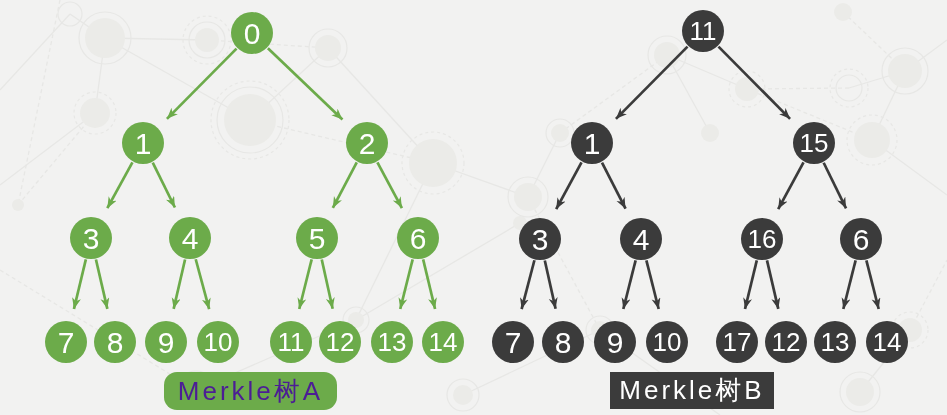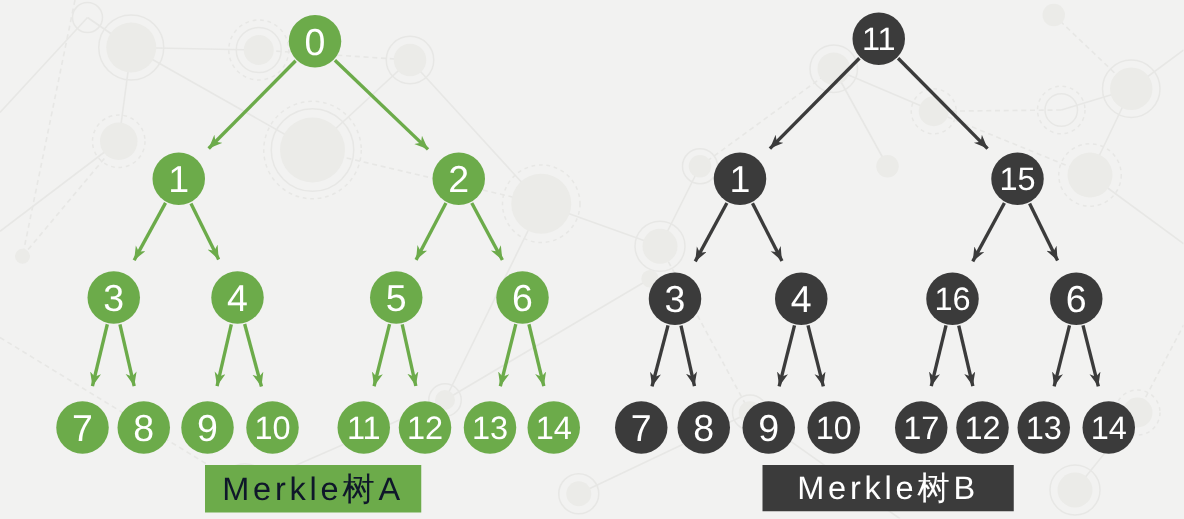--- a/index.html
+++ b/index.html
@@ -217,16 +217,16 @@
         <text x="737" y="342" dy="0.36em" font-size="26" class="node-text" fill="#ffffff">17</text>
         <circle cx="786" cy="342" r="21" fill="#3b3b3b"></circle>
         <text x="786" y="342" dy="0.36em" font-size="26" class="node-text" fill="#ffffff">12</text>
         <circle cx="835" cy="342" r="21" fill="#3b3b3b"></circle>
         <text x="835" y="342" dy="0.36em" font-size="26" class="node-text" fill="#ffffff">13</text>
         <circle cx="887" cy="342" r="21" fill="#3b3b3b"></circle>
         <text x="887" y="342" dy="0.36em" font-size="26" class="node-text" fill="#ffffff">14</text>
       </g>
     </svg>
 
-  <div class="tree-label" style="left: 164px; top: 372px; width: 173px; height: 38px; background: rgb(108, 171, 74); color: #0f172a;">Merkle树A</div>
-  <div class="tree-label" style="left: 610px; top: 372px; width: 201px; height: 37px; background: rgb(59, 59, 59); color: rgb(255, 255, 255);">Merkle树B</div>
+  <div class="tree-label" style="left: 164px; top: 372px; width: 173px; height: 38px; background: rgb(108, 171, 74); color: #4c1d95; border-radius: 13px;">Merkle树A</div>
+  <div class="tree-label" style="left: 610px; top: 372px; width: 164px; height: 37px; background: rgb(59, 59, 59); color: rgb(255, 255, 255);">Merkle树B</div>
 
 </div>
 
 </body></html>

